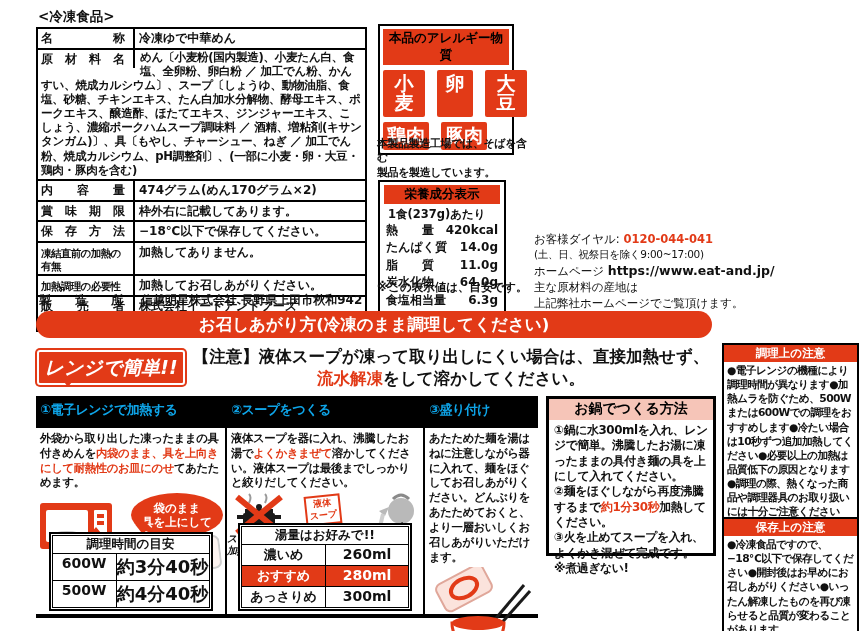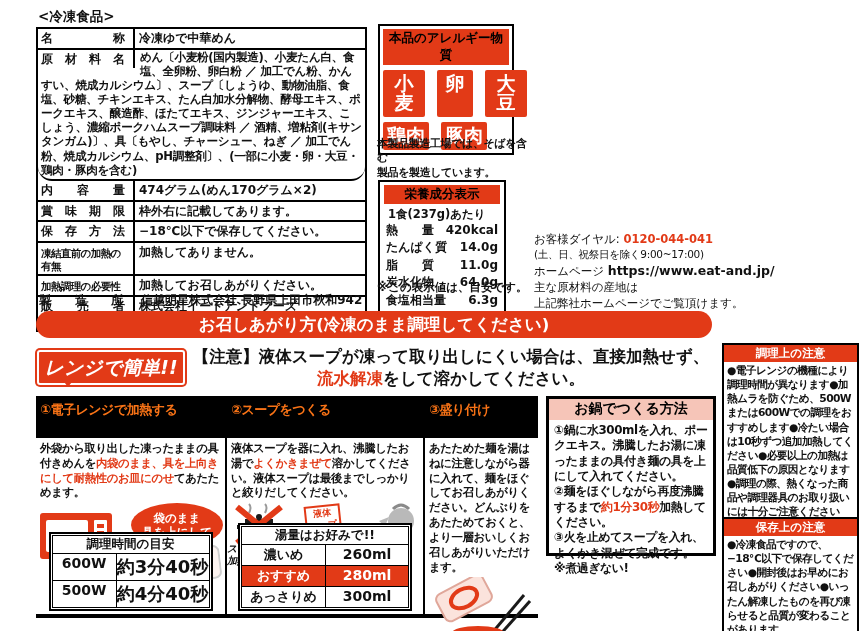--- a/index.html
+++ b/index.html
@@ -10,21 +10,21 @@
   .pre{ white-space:pre-line; }
   .red-text{ color:var(--red); }
 
   
   .spec-table{ left:36px; top:27px; width:331px; border:2px solid #000; font-size:12px; font-weight:bold; line-height:1.22; }
   .spec-row{ display:flex; border-bottom:2px solid #000; }
   .spec-row:last-child{ border-bottom:none; }
   .spec-label{ flex:0 0 97px; border-right:2px solid #000; padding:2px 3px; }
   .spec-label.small{ font-size:10.5px; letter-spacing:-0.6px; padding-top:4px; }
   .spec-value{ flex:1; padding:2px 4px; }
-  .ing-row{ display:block; border-bottom:2px solid #000; padding:0 3px 2px 3px; font-size:11.6px; letter-spacing:-0.3px;border-radius:14px; }
+  .ing-row{ display:block; border-bottom:2px solid #000; padding:0 3px 2px 3px; font-size:11.6px; letter-spacing:-0.3px; }
   .ing-label{ float:left; width:94px; border-right:2px solid #000; padding:2px 0 2px 0; margin-right:5px; font-size:12px; letter-spacing:0; }
   .manufacturer{ left:36px; top:290px; width:360px; display:flex; font-size:12px; font-weight:bold; }
   .manufacturer .m-label{ flex:0 0 99px; padding:2px 3px; }
   .manufacturer .m-value{ flex:1; padding:2px 0 2px 6px; }
   .category{ left:38px; top:8px; font-size:13.5px; font-weight:bold; }
 
   
   .allergen-box{ left:378px; top:24px; width:136px; border:2px solid #000; padding:3px; background:#fff; }
   .box-head{ background:var(--red); color:#000000; font-weight:bold; text-align:center; font-size:12.5px; padding:1px 0; }
   .badge-row{ display:flex; gap:12px; margin-top:5px; }
@@ -46,21 +46,21 @@
   .banner{ left:36px; top:311px; width:676px; height:27px; background:var(--red); border-radius:14px; color:#fff; font-weight:bold; font-size:16.5px; text-align:center; line-height:27px; }
   .range-badge{ left:37px; top:350px; width:148px; height:35px; background:var(--red); border:2px solid #fff; box-shadow:0 0 0 2px var(--red); border-radius:3px; color:#fff; font-size:19px; font-weight:bold; font-style:italic; text-align:center; line-height:31px; }
   .range-badge::after{ content:""; position:absolute; left:22px; bottom:-11px; border:7px solid transparent; border-top:9px solid var(--red); }
   .caution{ left:190px; top:346px; width:522px; text-align:center; font-size:16.5px; font-weight:bold; line-height:1.35; }
 
   
   .steps{ left:36px; top:396px; width:502px; height:222px; border-top:3px solid #000; border-bottom:4px solid #000; display:flex; }
   .sep{ width:2px; background:#000; }
   .col{ position:relative; }
   .col1{ width:189px; } .col2{ width:196px; } .col3{ flex:1; }
-  .col-header{ background:#000; color:#f97316; font-weight:bold; font-size:13px; padding:2px 4px 19px; letter-spacing:-0.5px; }
+  .col-header{ background:#000; color:#0ea5e9; font-weight:bold; font-size:13px; padding:2px 4px 9px; letter-spacing:-0.5px; }
   .col-body{ padding:3px 4px; font-size:11.4px; font-weight:bold; line-height:1.3; letter-spacing:-0.4px; }
 
   .illus1{ position:relative; height:78px; }
   .bubble{ position:absolute; right:2px; top:0; width:92px; height:44px; background:var(--red); border-radius:50%; color:#fff; font-size:11.5px; font-weight:bold; text-align:center; line-height:1.25; display:flex; align-items:center; justify-content:center; }
   .bubble::after{ content:""; position:absolute; left:-4px; bottom:4px; border:8px solid transparent; border-right:12px solid var(--red); transform:rotate(18deg); }
 
   .mini-table{ position:absolute; left:50%; transform:translateX(-50%); bottom:3px; border:2px solid #000; padding:1px; background:#fff; }
   .mini-inner{ border:1px solid #000; }
   .mini-title{ text-align:center; font-weight:bold; font-size:12.5px; border-bottom:1px solid #000; padding:0 8px; }
   .mini-row{ display:flex; border-bottom:1px solid #000; font-weight:bold; }
@@ -304,21 +304,21 @@
           <ellipse cx="48" cy="56" rx="26" ry="7" fill="#e23a17"></ellipse>
           <rect x="40" y="80" width="16" height="8" fill="#e23a17"></rect>
         </svg>
       </div>
     </div>
   </div>
 
   <div class="abs pot-box">
     <div class="pot-head">お鍋でつくる方法</div>
     <div class="pot-body">
-      <p>①鍋に水300mlを入れ、ポークエキス。沸騰したお湯に凍ったままの具付き麺の具を上にして入れてください。</p>
+      <p>①鍋に水300mlを入れ、レンジで簡単。沸騰したお湯に凍ったままの具付き麺の具を上にして入れてください。</p>
       <p><span>②麺をほぐしながら再度沸騰するまで</span><span class="red-text">約1分30秒</span><span>加熱してください。</span></p>
       <p>③火を止めてスープを入れ、よくかき混ぜて完成です。</p>
       <p>※煮過ぎない!</p>
     </div>
   </div>
 
   <div class="abs note-box cooking-notes">
     <div class="note-head">調理上の注意</div>
     <div class="note-body">●電子レンジの機種により調理時間が異なります●加熱ムラを防ぐため、500Wまたは600Wでの調理をおすすめします●冷たい場合は10秒ずつ追加加熱してください●必要以上の加熱は品質低下の原因となります●調理の際、熱くなった商品や調理器具のお取り扱いには十分ご注意ください</div>
   </div>

